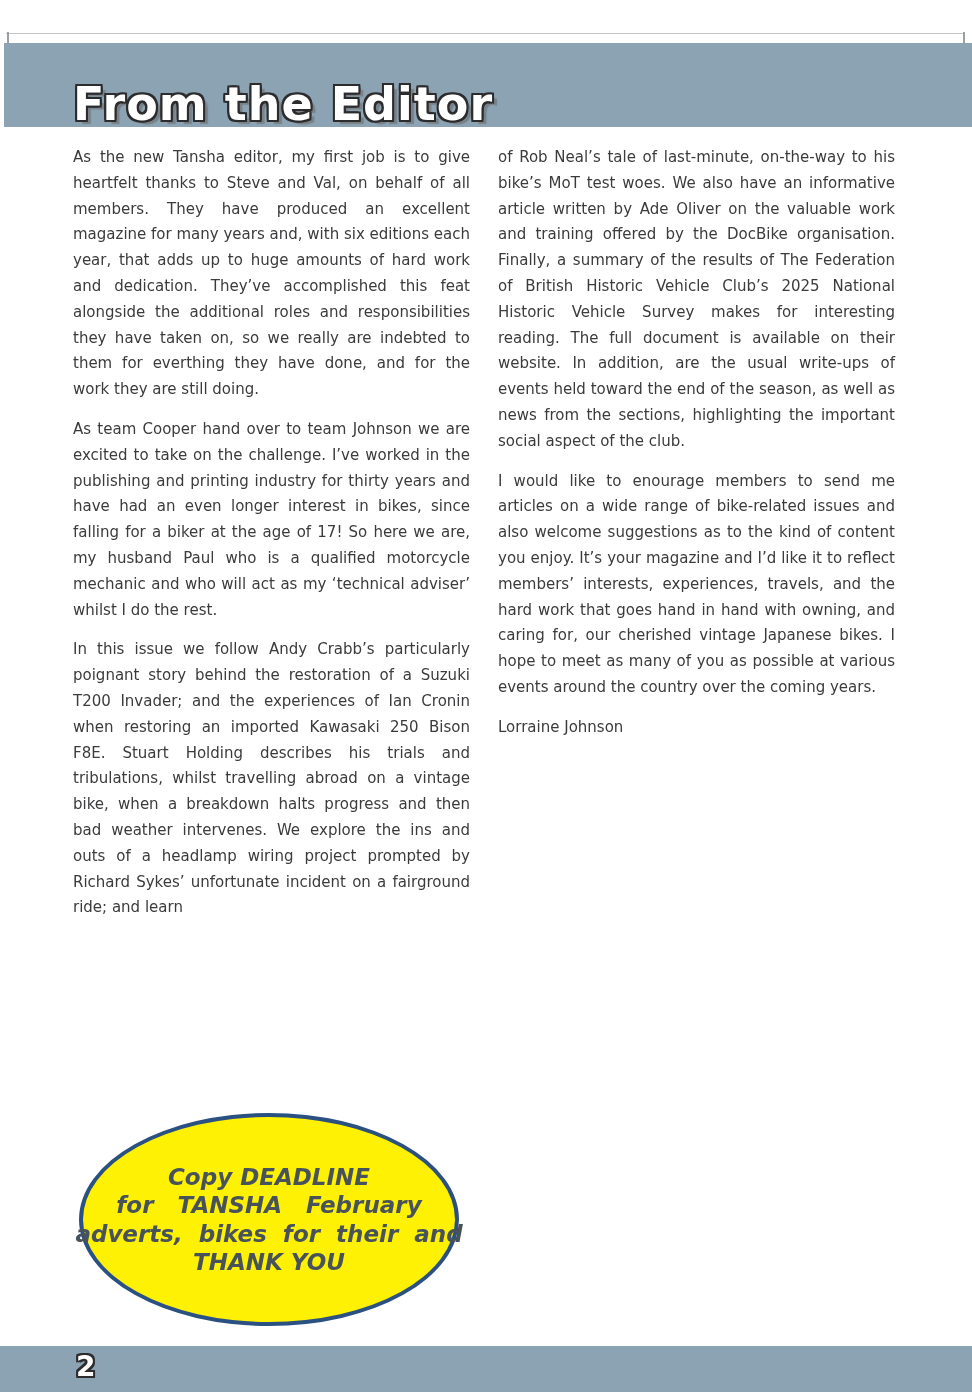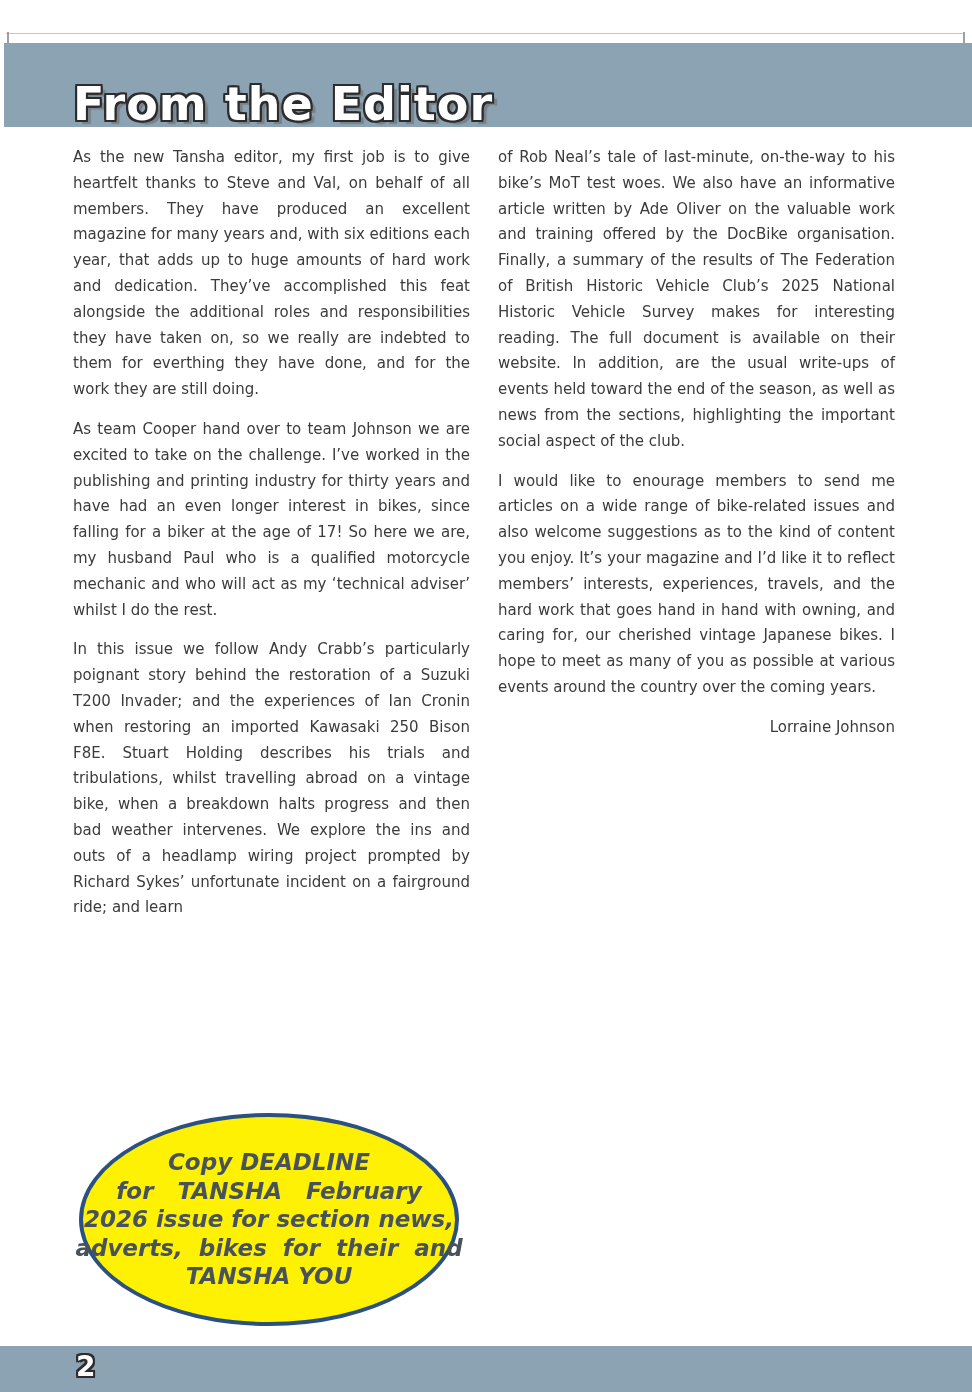--- a/index.html
+++ b/index.html
@@ -48,21 +48,21 @@
     display:flex;gap:28px;
   }
   .col{width:397px;}
   .col p{
     margin:0 0 14px 0;
     font-size:15px;line-height:25.8px;
     text-align:justify;
     color:var(--body-text);
   }
   .col p.signature{
-    text-align:right;
+    text-align:left;
     margin-top:2px;
   }
   .deadline-oval{
     position:absolute;left:79px;top:1081px;width:380px;height:213px;
     background:var(--oval-fill);
     border:4px solid var(--oval-border);
     border-radius:50%;
     display:flex;flex-direction:column;justify-content:center;align-items:center;
   }
   .oval-line{
@@ -106,22 +106,21 @@
     <div class="col">
       <p>of Rob Neal’s tale of last-minute, on-the-way to his bike’s MoT test woes. We also have an informative article written by Ade Oliver on the valuable work and training offered by the DocBike organisation. Finally, a summary of the results of The Federation of British Historic Vehicle Club’s 2025 National Historic Vehicle Survey makes for interesting reading. The full document is available on their website. In addition, are the usual write-ups of events held toward the end of the season, as well as news from the sections, highlighting the important social aspect of the club.</p>
       <p>I would like to enourage members to send me articles on a wide range of bike-related issues and also welcome suggestions as to the kind of content you enjoy. It’s your magazine and I’d like it to reflect members’ interests, experiences, travels, and the hard work that goes hand in hand with owning, and caring for, our cherished vintage Japanese bikes. I hope to meet as many of you as possible at various events around the country over the coming years.</p>
       <p class="signature">Lorraine Johnson</p>
     </div>
   </div>
 
   <div class="deadline-oval">
     <div class="oval-line">Copy DEADLINE</div>
     <div class="oval-line">for   TANSHA   February</div>
-    <div class="oval-line">2026 issue for section news,</div>
     <div class="oval-line">adverts,  bikes  for  their  and</div>
-    <div class="oval-line">TANSHA YOU</div>
+    <div class="oval-line">THANK YOU</div>
   </div>
 
   <div class="footer-bar">
     <span class="page-number">2</span>
   </div>
 
 </div>
 
 </body></html>

